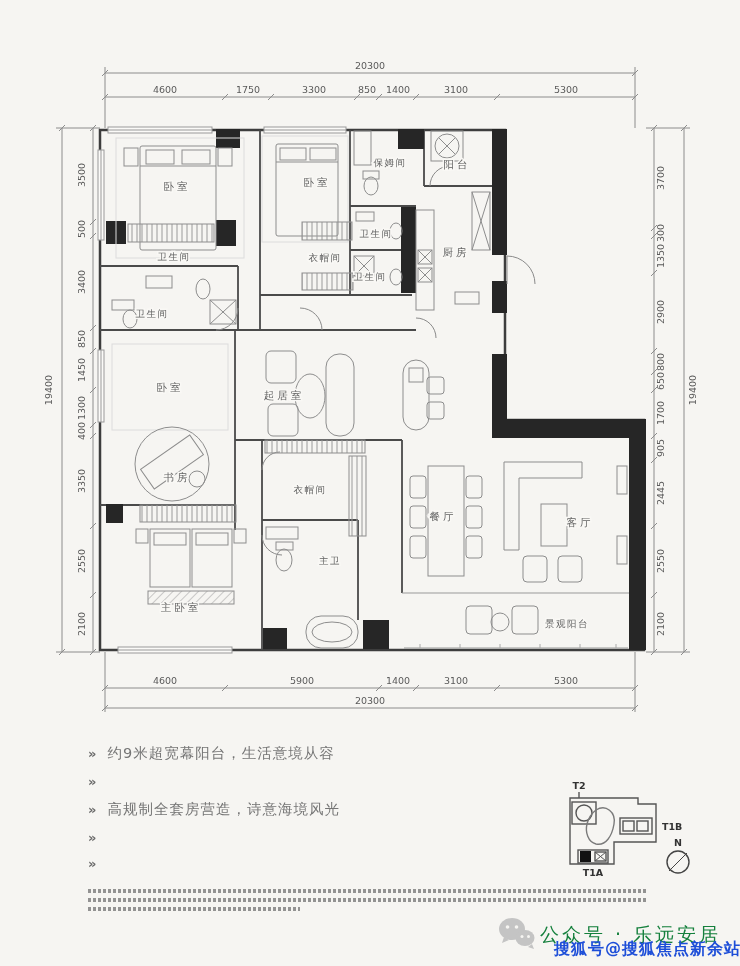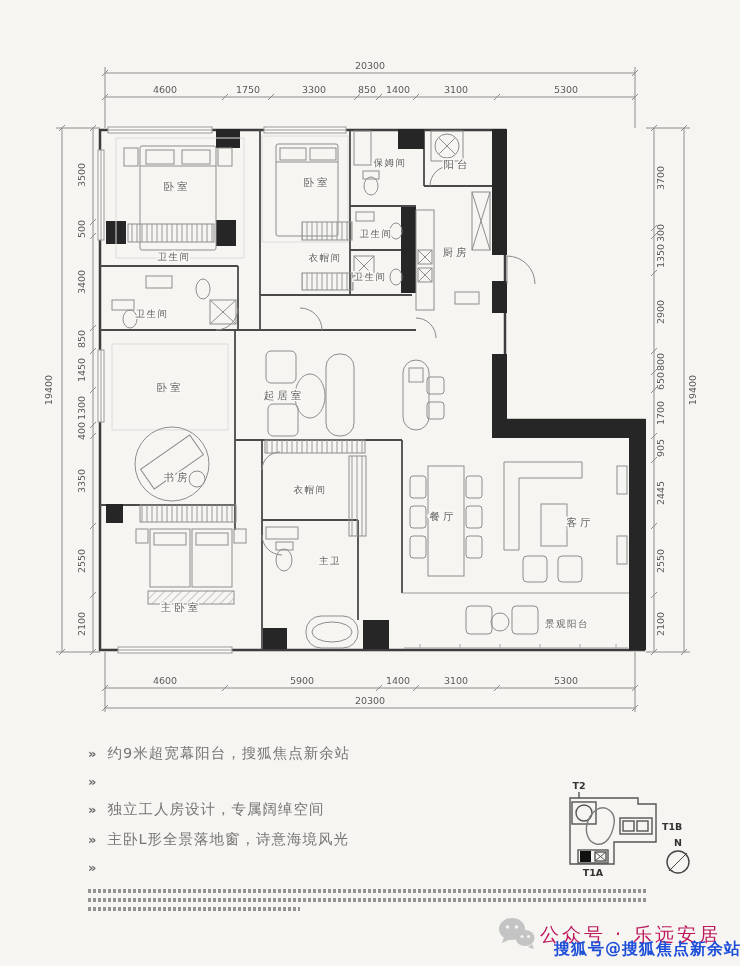--- a/index.html
+++ b/index.html
@@ -7,21 +7,21 @@
   .page{position:relative;width:740px;height:966px;overflow:hidden;background:#f6f5f2;}
   .plan-svg{position:absolute;left:0;top:0;}
   .features{position:absolute;left:88px;top:744px;width:330px;}
   .feature-row{display:flex;align-items:baseline;margin-bottom:11px;color:#757575;font-size:14.5px;letter-spacing:1px;}
   .feature-marker{color:#6a6a6a;font-weight:bold;margin-right:10px;font-size:13px;}
   .keyplan{position:absolute;left:538px;top:768px;}
   .disclaimer{position:absolute;left:88px;top:889px;width:558px;}
   .disc-line{height:4px;background:repeating-linear-gradient(90deg,#7a7a7a 0 3px,rgba(0,0,0,0) 3px 5px);margin-bottom:5px;opacity:.8;}
   .disc-line.l3{width:38%;}
   .watermark{position:absolute;left:492px;top:912px;width:248px;height:52px;}
-  .wm-wechat-text{position:absolute;left:48px;top:10px;color:#be185d;font-size:19px;letter-spacing:3px;white-space:nowrap;}
+  .wm-wechat-text{position:absolute;left:48px;top:10px;color:#15803d;font-size:19px;letter-spacing:3px;white-space:nowrap;}
   .wm-sohu-text{position:absolute;left:62px;top:27px;color:#1d4ed8;font-size:16px;font-weight:bold;letter-spacing:1px;white-space:nowrap;}
   .wm-icon{position:absolute;left:6px;top:4px;}
   text{font-family:"DejaVu Sans","Liberation Sans",sans-serif;}
   .dimtxt{font-size:9.5px;fill:#5a5a5a;}
   .roomtxt{font-size:10.5px;fill:#636363;letter-spacing:3px;paint-order:stroke;stroke:#f9f8f5;stroke-width:3px;}
   .roomtxt.sm{font-size:9.5px;letter-spacing:1.5px;}
   .kp-label{font-size:9.5px;fill:#333;font-weight:bold;}
 </style>
 </head>
 <body>
@@ -295,32 +295,31 @@
     <text class="roomtxt sm" x="330" y="564">主卫</text>
     <text class="roomtxt" x="443" y="520">餐厅</text>
     <text class="roomtxt" x="580" y="526">客厅</text>
     <text class="roomtxt sm" x="567" y="627">景观阳台</text>
   </g>
 </svg>
 
 <div class="features">
   <div class="feature-row">
     <span class="feature-marker">»</span>
-    <span>约9米超宽幕阳台，搜狐焦点新余站</span>
-  </div>
-  <div class="feature-row">
-    <span class="feature-marker">»</span>
-  </div>
-  <div class="feature-row">
-    <span class="feature-marker">»</span>
-    <span>独立工人房设计，专属阔绰空间</span>
-  </div>
-  <div class="feature-row">
-    <span class="feature-marker">»</span>
-    <span>主卧L形全景落地窗，诗意海境风光</span>
+    <span>约9米超宽幕阳台，生活意境从容</span>
+  </div>
+  <div class="feature-row">
+    <span class="feature-marker">»</span>
+  </div>
+  <div class="feature-row">
+    <span class="feature-marker">»</span>
+    <span>高规制全套房营造，诗意海境风光</span>
+  </div>
+  <div class="feature-row">
+    <span class="feature-marker">»</span>
   </div>
   <div class="feature-row">
     <span class="feature-marker">»</span>
   </div>
 </div>
 
 <svg class="keyplan" width="180" height="122" viewBox="0 0 180 122">
   <g stroke="#555" stroke-width="1.4" fill="none">
     <path d="M32,30 h68 v6 h18 v38 h-42 v22 h-44 z"></path>
     <rect x="34" y="34" width="24" height="22"></rect>

